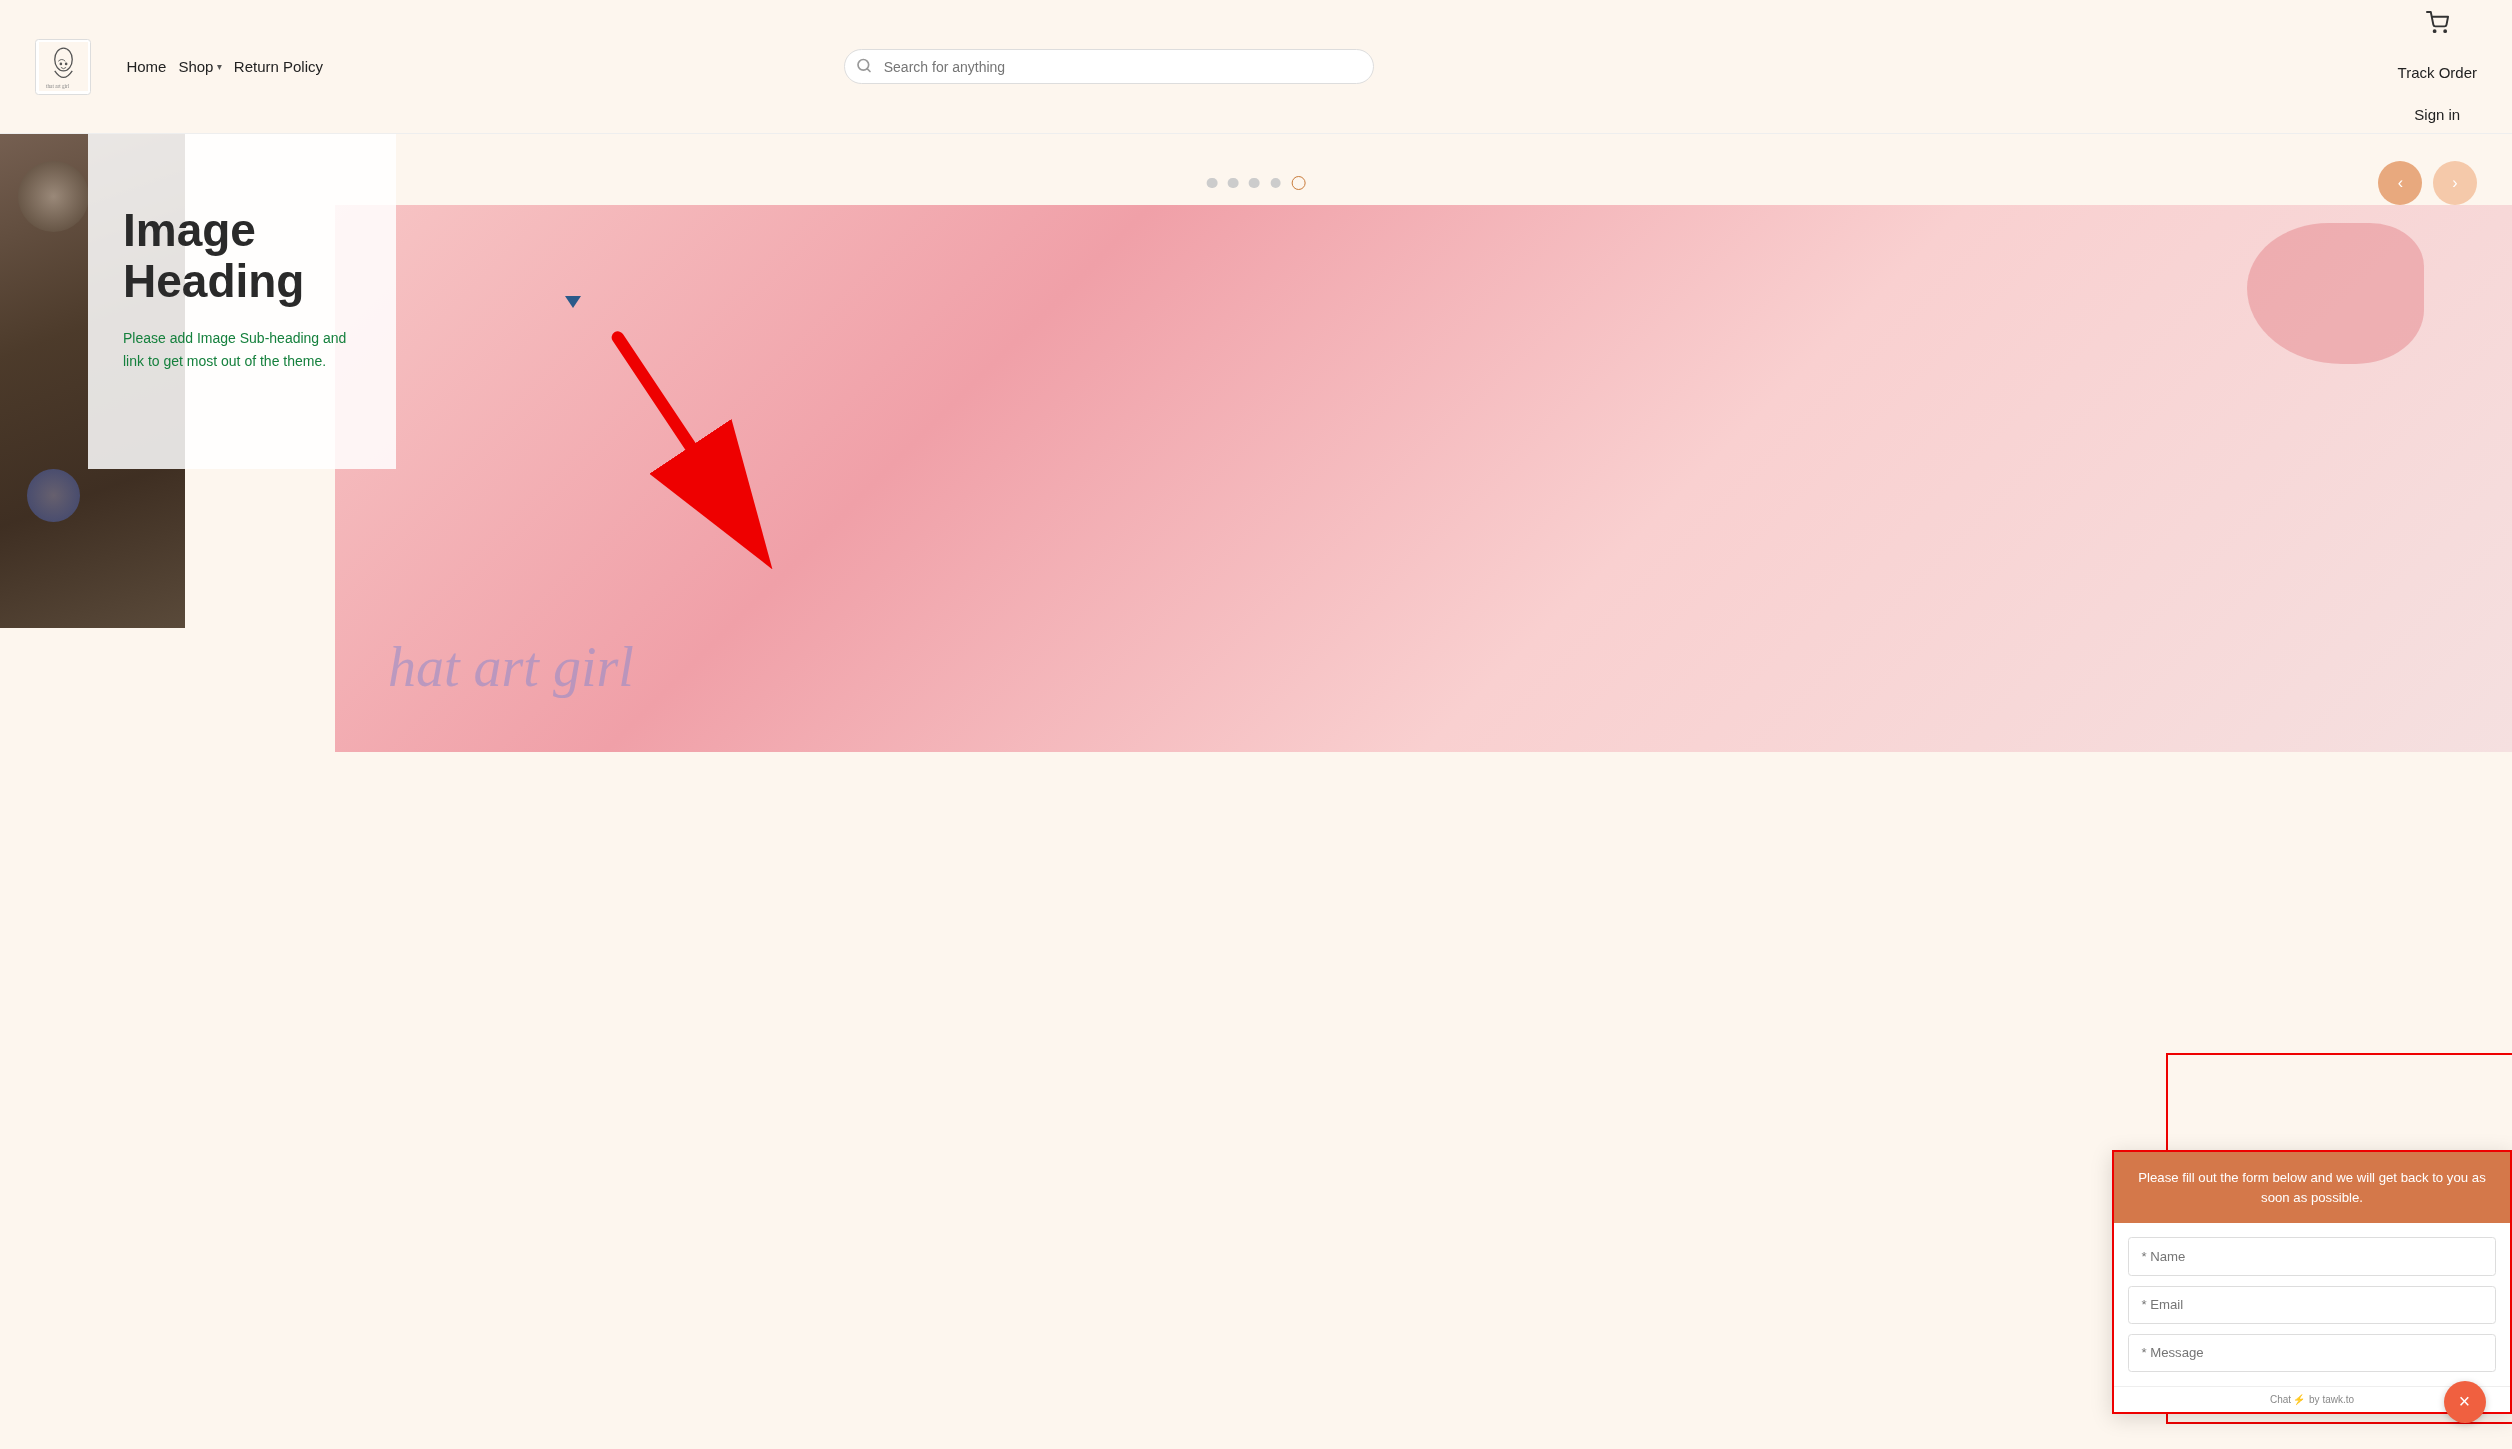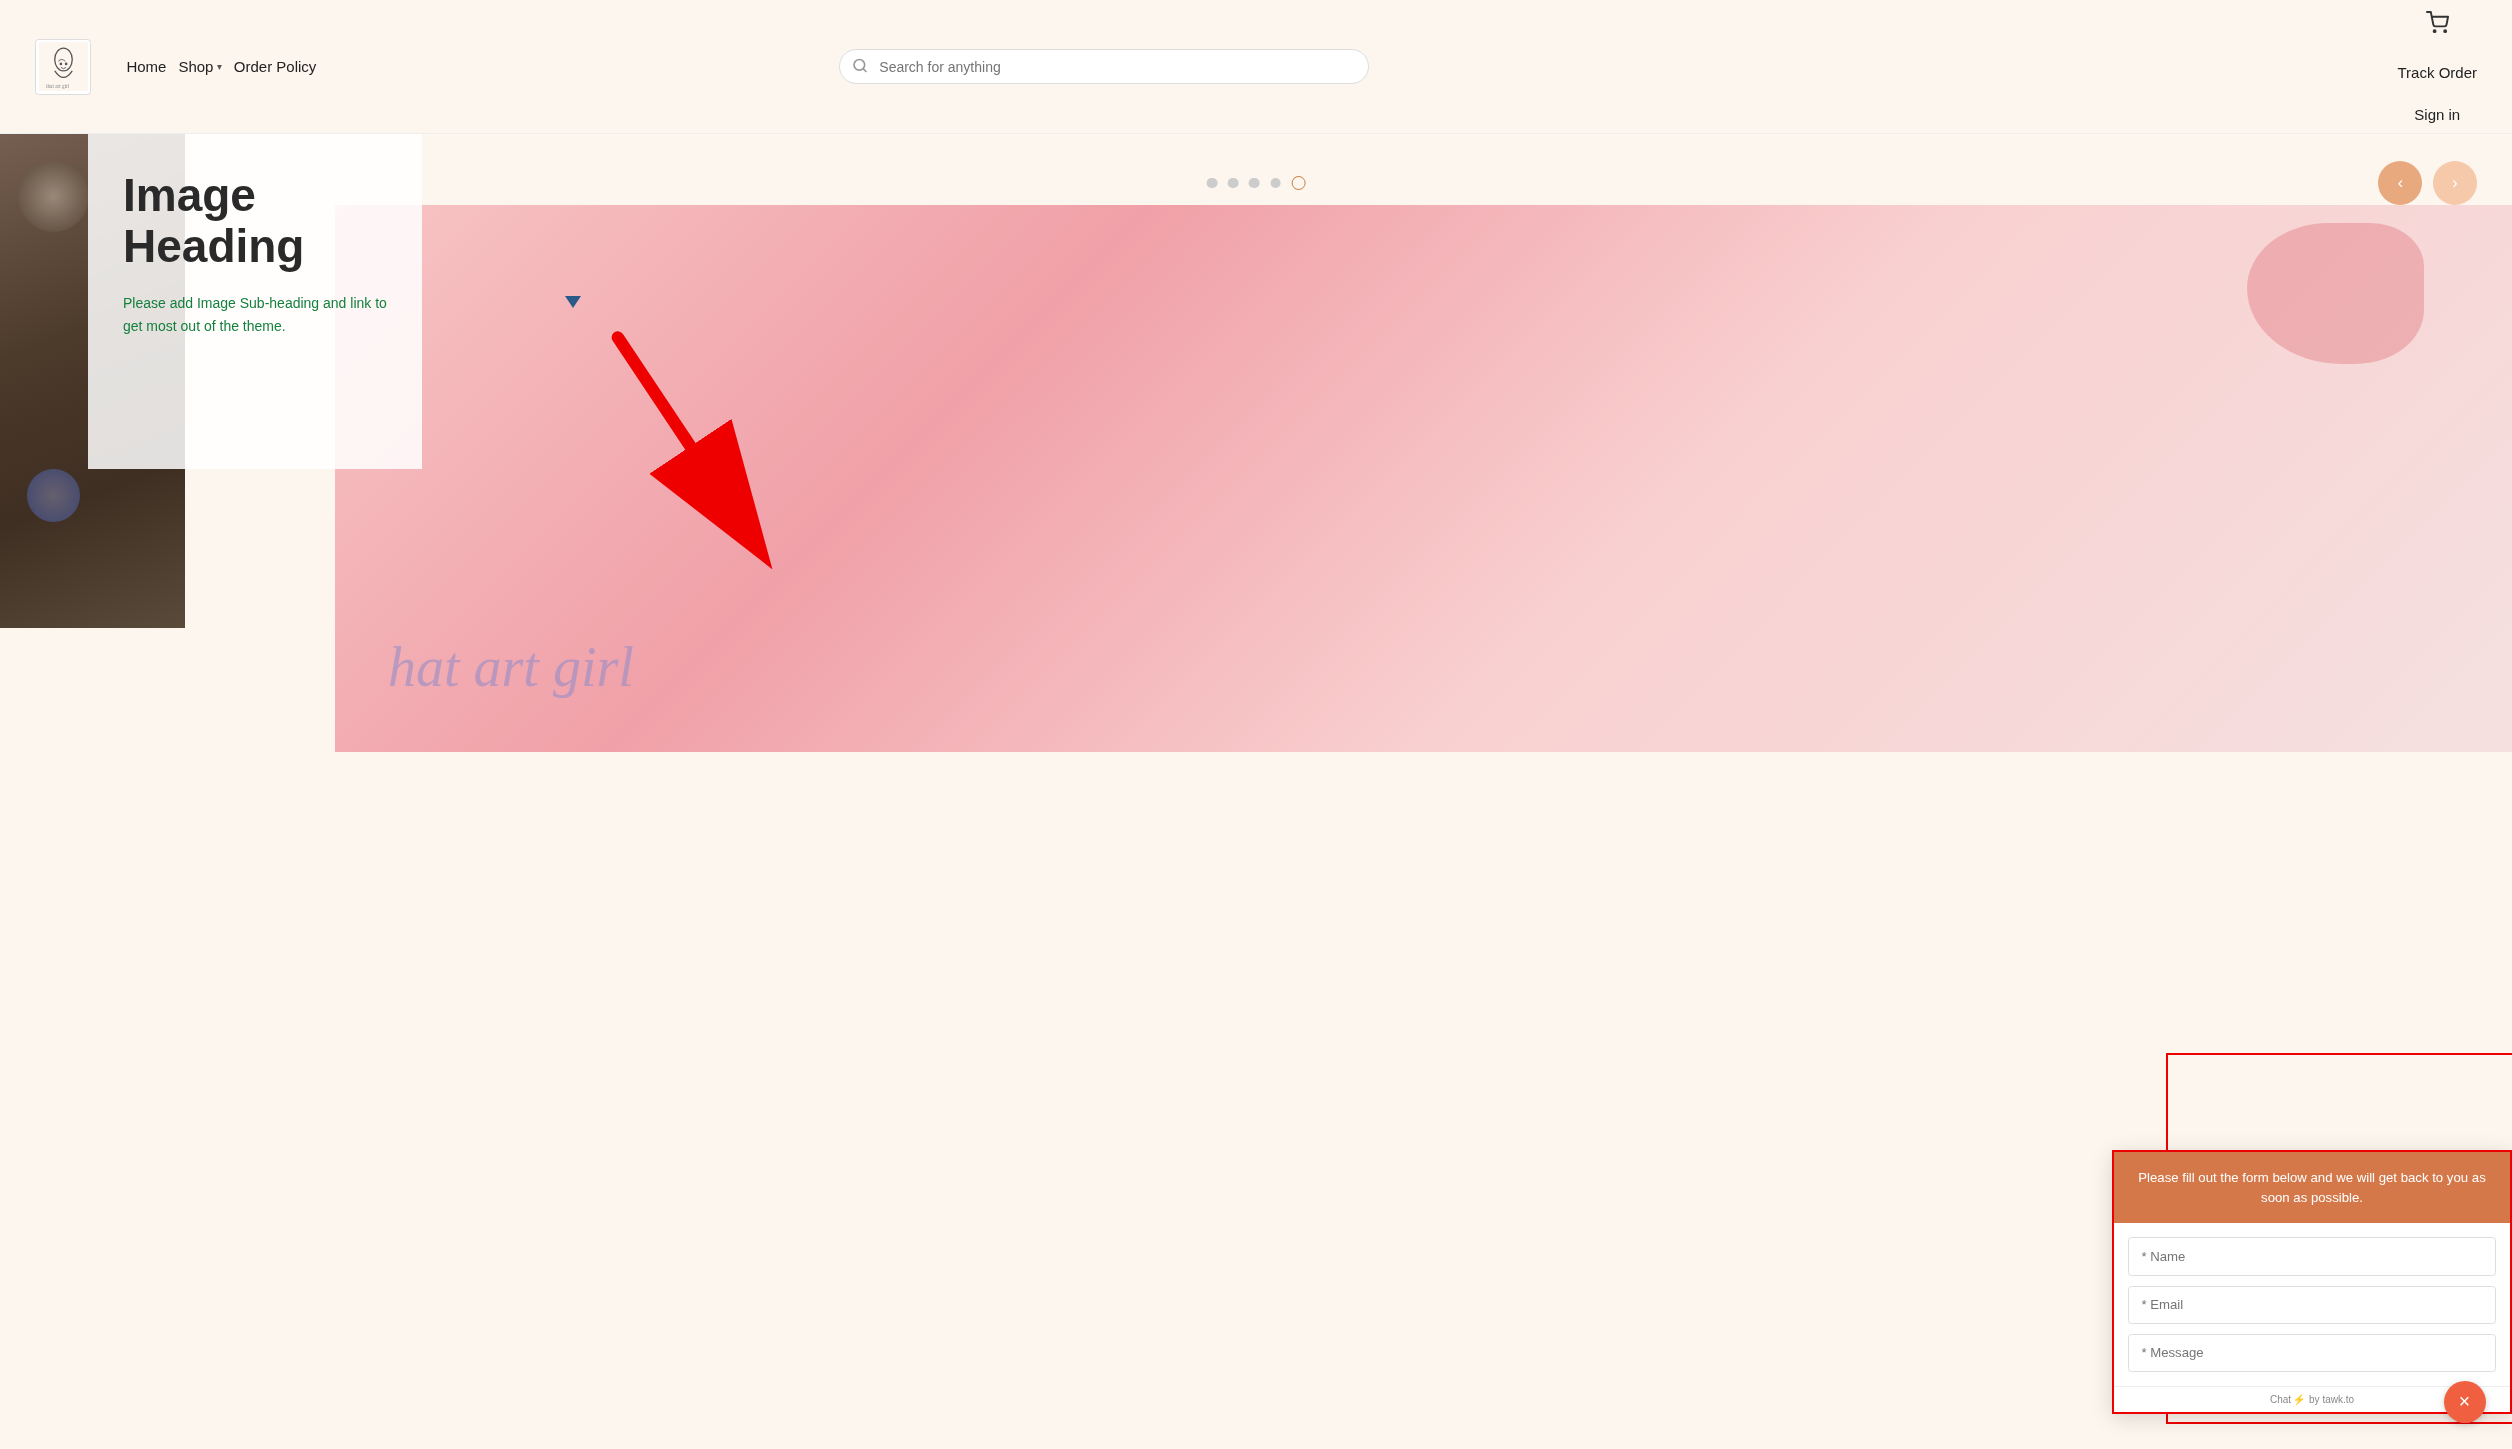--- a/index.html
+++ b/index.html
@@ -190,24 +190,24 @@
       height: 53px;
       border-radius: 50%;
       background: radial-gradient(circle, #8080a0 0%, #5060a0 70%);
       opacity: 0.6;
     }
 
     .text-overlay-box {
       position: absolute;
       left: 88px;
       top: 0;
-      width: 334px;
+      width: 308px;
       min-height: 335px;
       background: rgba(255,255,255,0.85);
-      padding: 36px 35px 35px 35px;
+      padding: 71px 35px 35px 35px;
       z-index: 4;
     }
     .image-heading {
       font-size: 46px;
       font-weight: 800;
       color: #2a2a2a;
       line-height: 1.1;
       margin-bottom: 21px;
     }
     .image-subheading {
@@ -380,21 +380,21 @@
       </svg>
     </div>
   </div>
 
   <nav class="nav-links">
     <a class="nav-item">Home</a>
     <a class="nav-item">
       <span>Shop</span>
       <span class="chevron">▾</span>
     </a>
-    <a class="nav-item">Order Policy</a>
+    <a class="nav-item">Return Policy</a>
   </nav>
 
   <div class="search-bar">
     <span class="search-icon-wrap">
       <svg width="16" height="16" viewBox="0 0 24 24" fill="none" stroke="#999" stroke-width="2.5" stroke-linecap="round" stroke-linejoin="round">
         <circle cx="11" cy="11" r="8"></circle>
           <line x1="21" y1="21" x2="16.65" y2="16.65"></line>
       </svg>
     </span>
     <input class="search-input" type="text" placeholder="Search for anything" style="">

